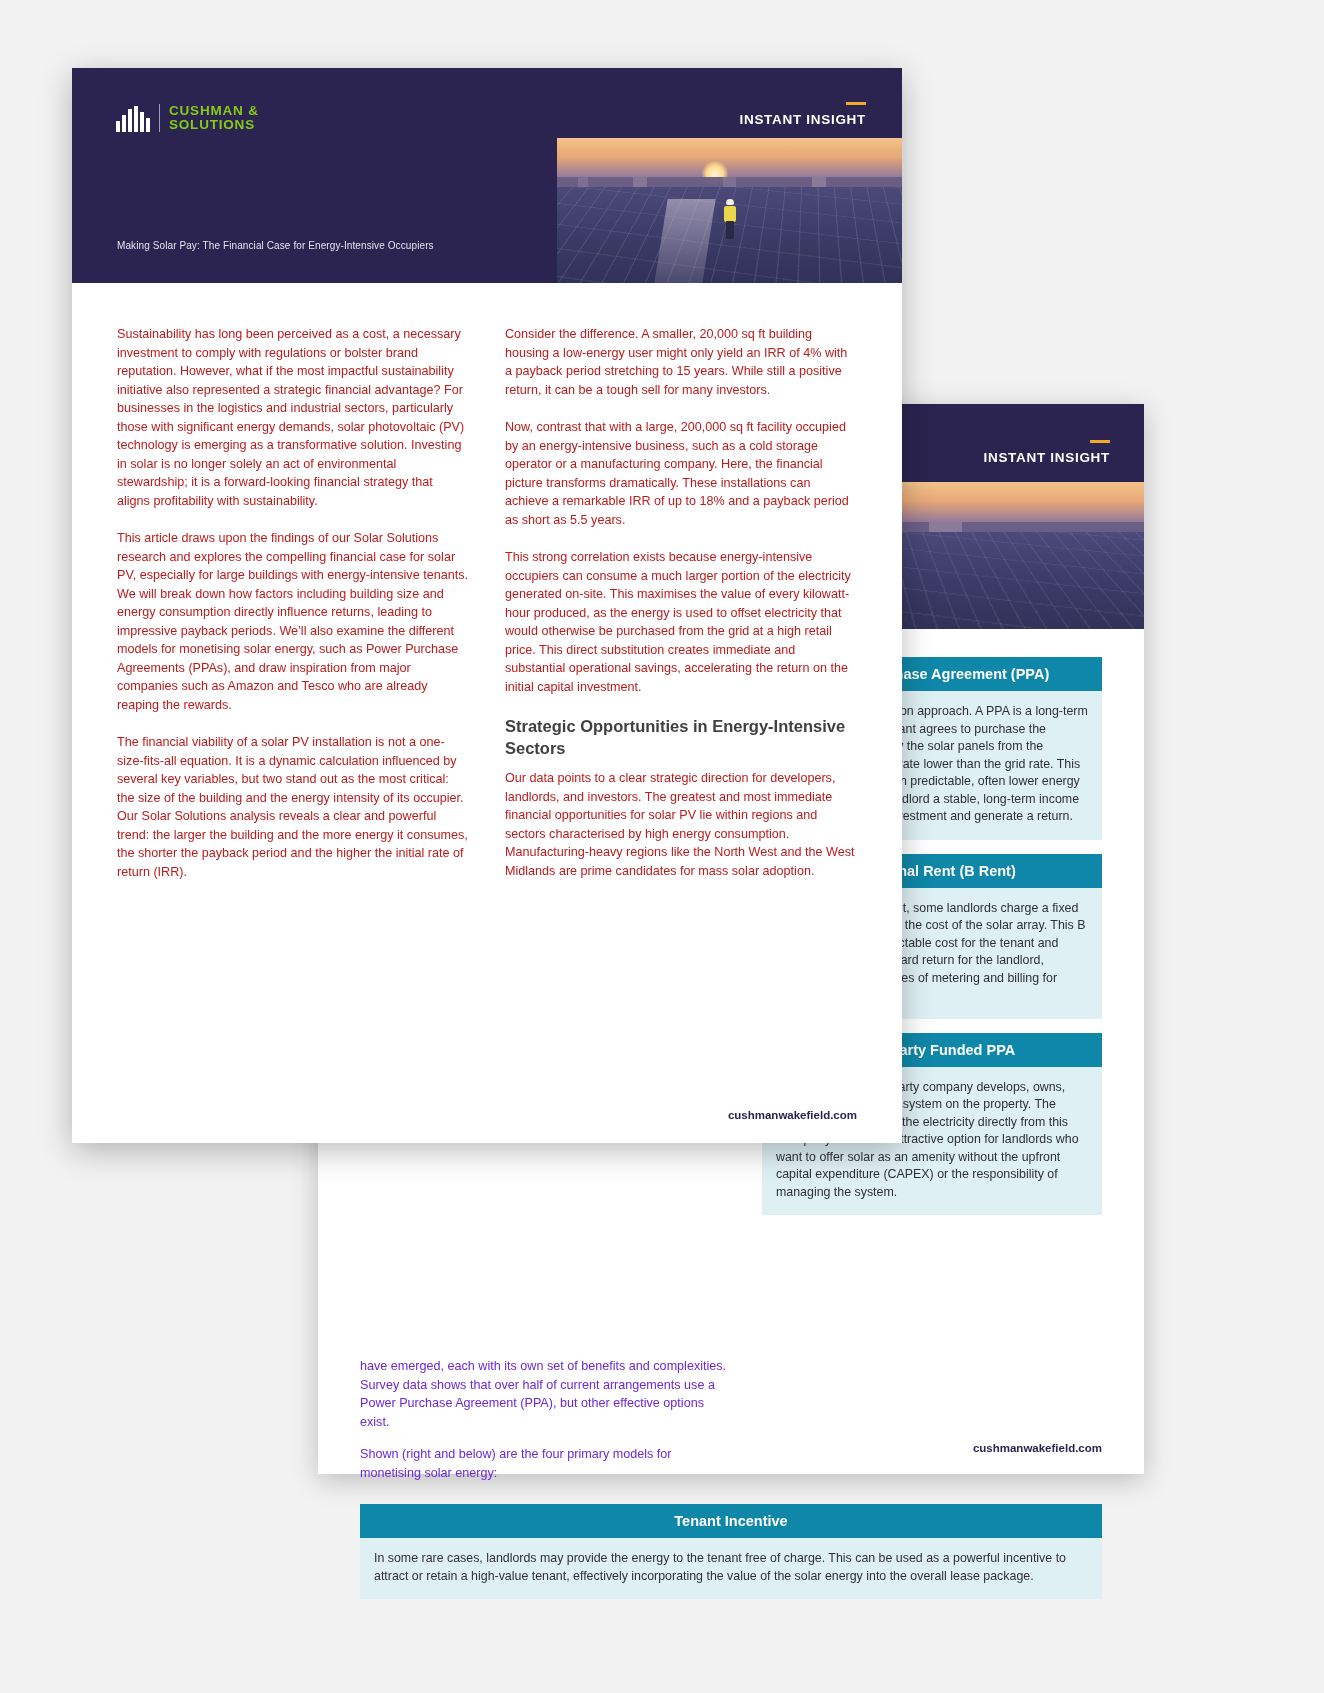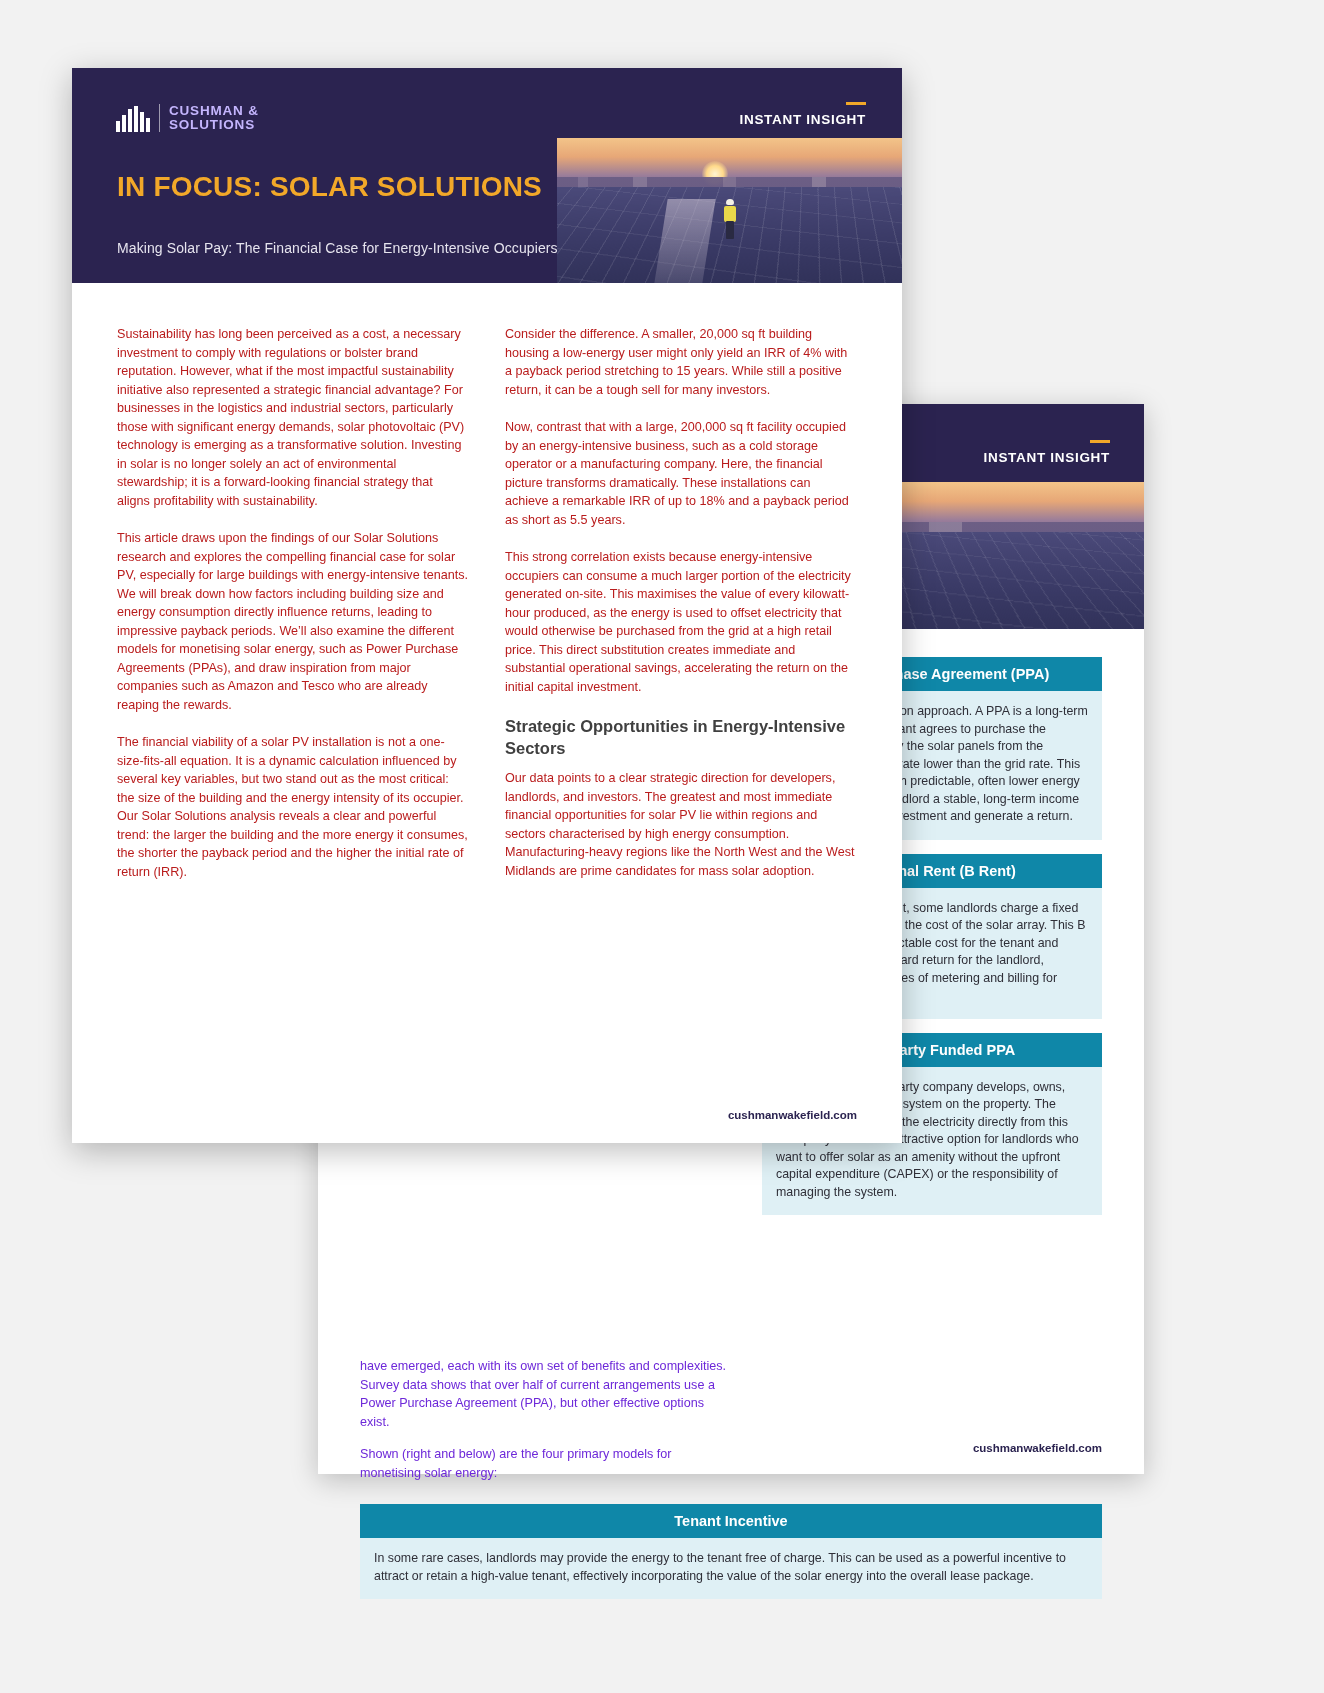--- a/index.html
+++ b/index.html
@@ -93,21 +93,21 @@
     align-items: flex-end;
     gap: 2px;
     height: 26px;
   }
   .logo-mark i {
     display: block;
     width: 4px;
     background: #fff;
   }
   .logo-text {
-    color: #c4b5fd;
+    color: #84cc16;
     font-size: 13.5px;
     font-weight: bold;
     line-height: 14px;
     letter-spacing: 0.8px;
     border-left: 1px solid rgba(255,255,255,0.55);
     padding-left: 9px;
   }
   .p1-instant {
     position: absolute;
     right: 36px;
@@ -132,21 +132,21 @@
     font-size: 28px;
     font-weight: bold;
     line-height: 33px;
     letter-spacing: 0.2px;
   }
   .p1-subtitle {
     position: absolute;
     left: 45px;
     top: 172px;
     color: #e6e4ee;
-    font-size: 14px;
+    font-size: 10px;
     letter-spacing: 0.1px;
   }
   .p1-photo {
     position: absolute;
     right: 0;
     top: 70px;
     width: 345px;
     height: 145px;
     overflow: hidden;
   }
@@ -368,21 +368,20 @@
           <span>CUSHMAN &amp;</span><br>
           <span>SOLUTIONS</span>
         </span>
       </div>
 
       <div class="p1-instant">
         <span class="dash"></span>
         <span>INSTANT INSIGHT</span>
       </div>
 
-      <div class="p1-title">IN FOCUS: SOLAR SOLUTIONS</div>
       <div class="p1-subtitle">Making Solar Pay: The Financial Case for Energy-Intensive Occupiers</div>
 
       <div class="p1-photo">
         <div class="solar">
           <div class="sun"></div>
           <div class="skyline"></div>
           <div class="roof"></div>
           <div class="walkway"></div>
           <div class="worker">
             <span class="helmet"></span>

